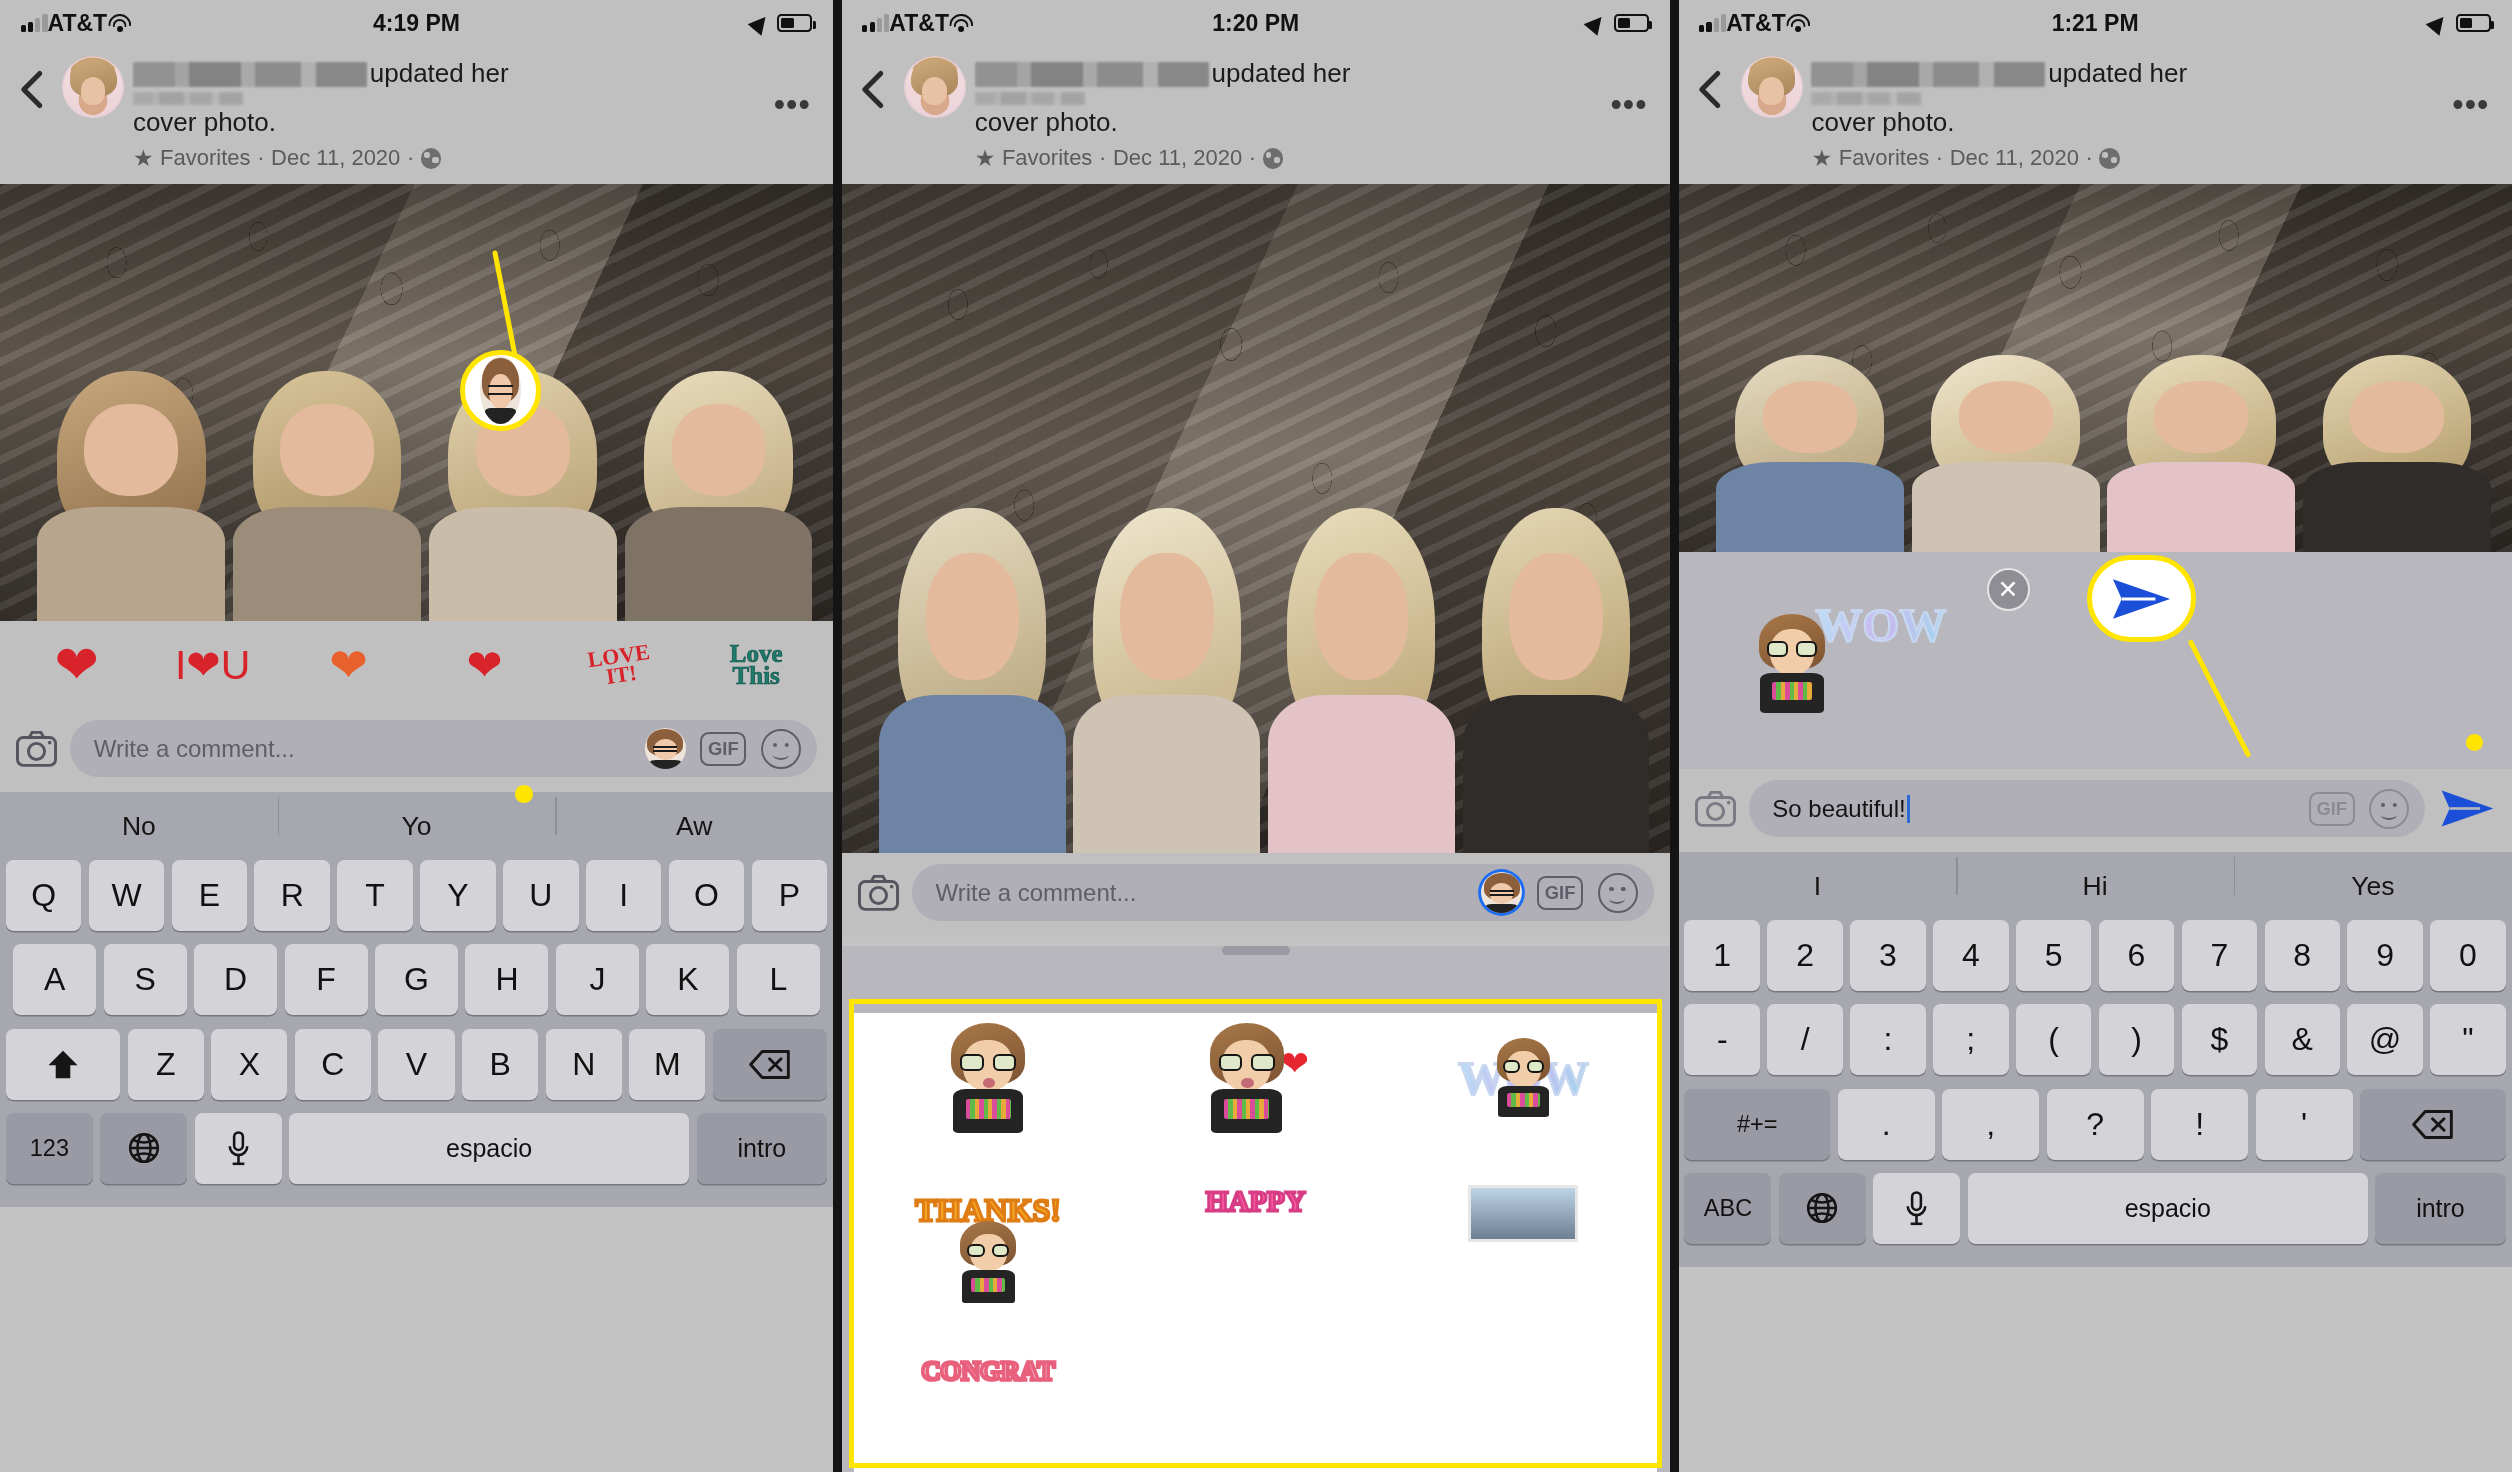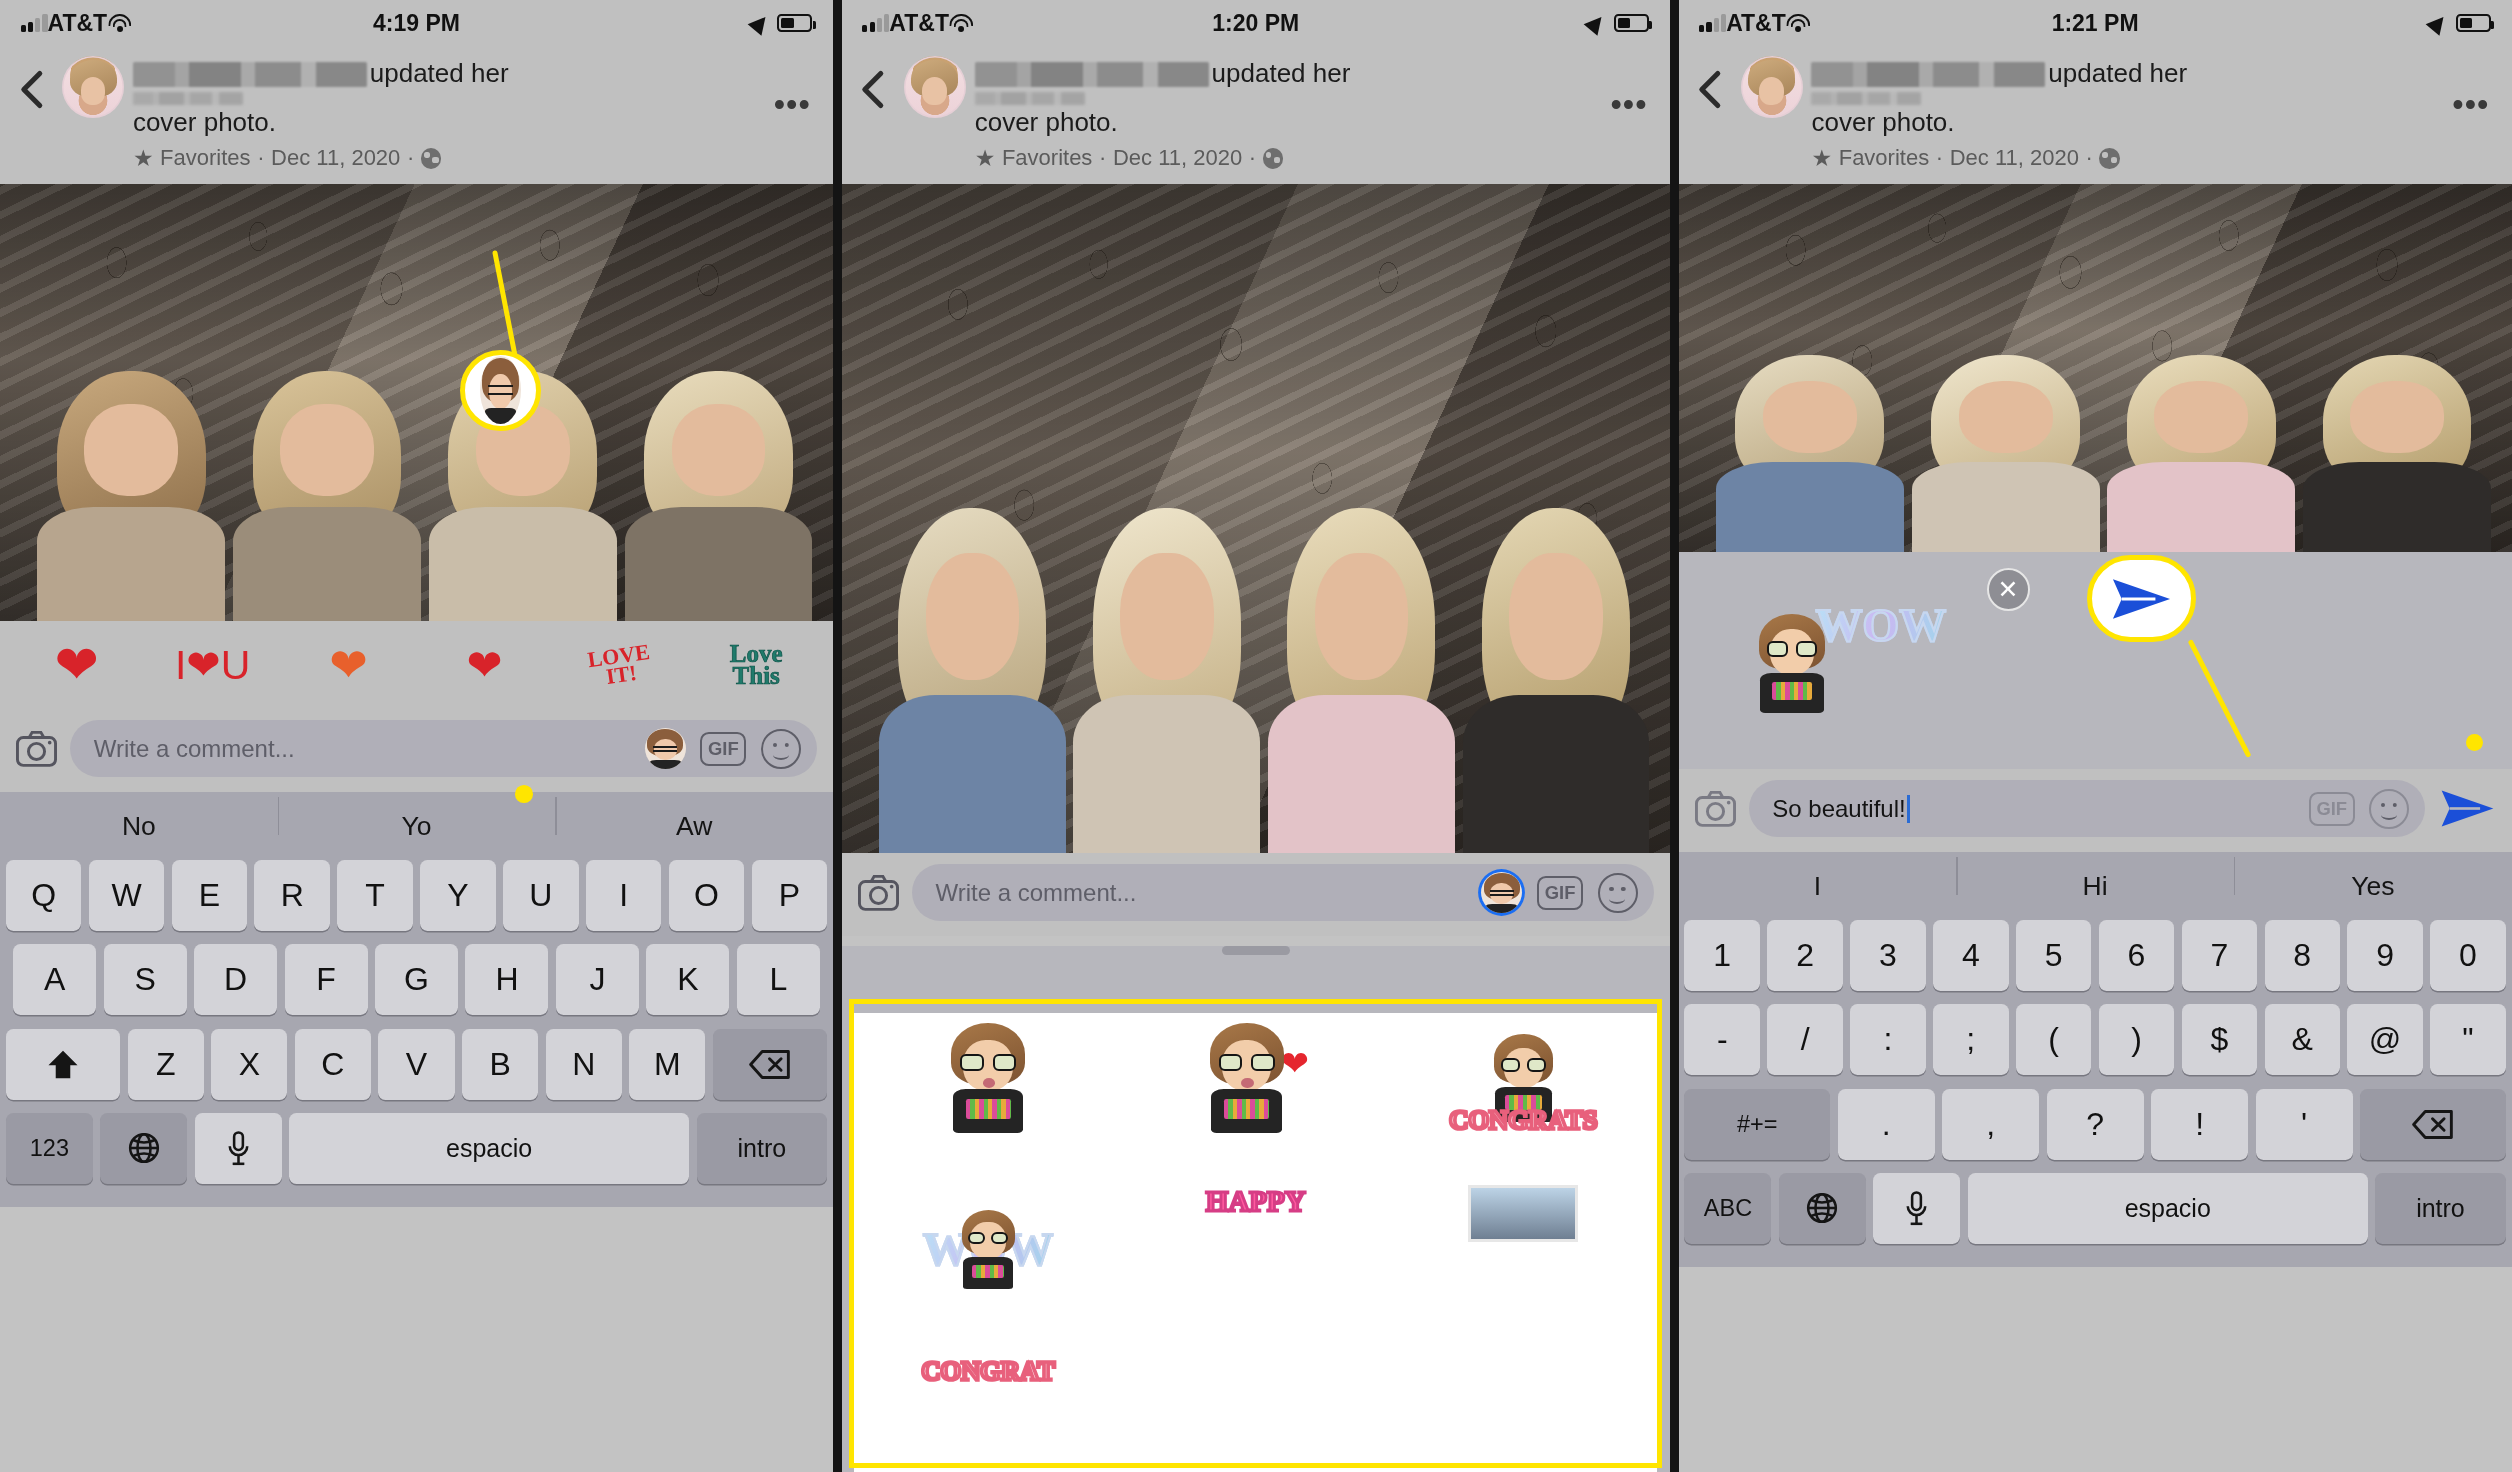--- a/index.html
+++ b/index.html
@@ -519,34 +519,34 @@
                 <i></i>
                 <i></i>
               </div>
               <div class="bm-mouth"></div>
               <div class="bm-body"></div>
             </div>
           <span style="color:#e5262e;font-size:34px;margin-left:-10.3px;margin-bottom:29px;">❤</span>
         </div>
 
         <div class="scell">
-          <div class="bitmoji" style="width:71px;height:88px">
+          <span class="word wordWOW" style="position:absolute;">WOW</span>
+          <div class="bitmoji" style="width:63px;height:79px;z-index:2">
               <div class="bm-hair"></div>
               <div class="bm-face"></div>
               <div class="bm-gl">
                 <i></i>
                 <i></i>
               </div>
               <div class="bm-body"></div>
             </div>
-          <span class="word wordCONGRATS" style="position:absolute;bottom:5.9px;">CONGRATS</span>
         </div>
         <div class="scell">
-          <span class="word wordWOW" style="position:absolute;">WOW</span>
-          <div class="bitmoji" style="width:63px;height:79px;z-index:2">
+          <span class="word wordTHANKS" style="position:absolute;top:7.4px;">THANKS!</span>
+          <div class="bitmoji" style="width:66px;height:82px;margin-top:25px">
               <div class="bm-hair"></div>
               <div class="bm-face"></div>
               <div class="bm-gl">
                 <i></i>
                 <i></i>
               </div>
               <div class="bm-body"></div>
             </div>
         </div>
 

